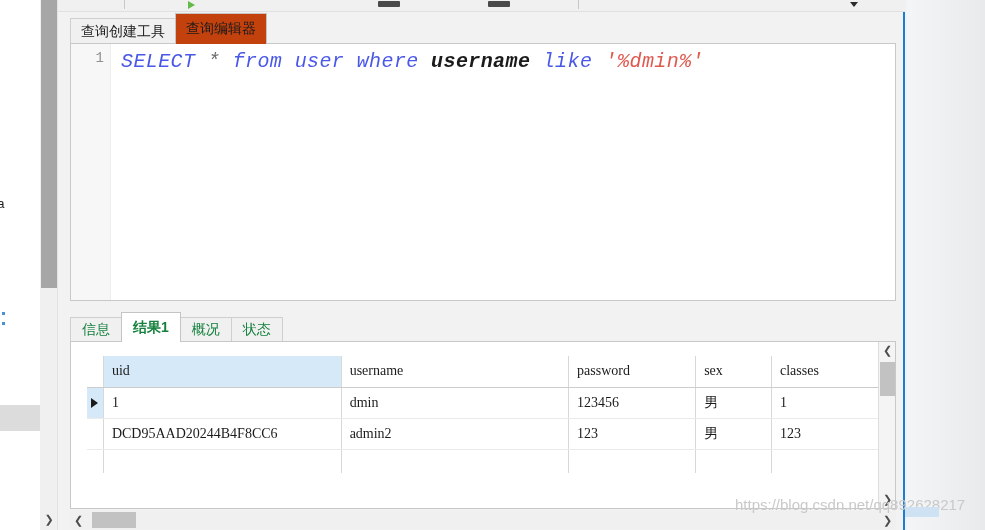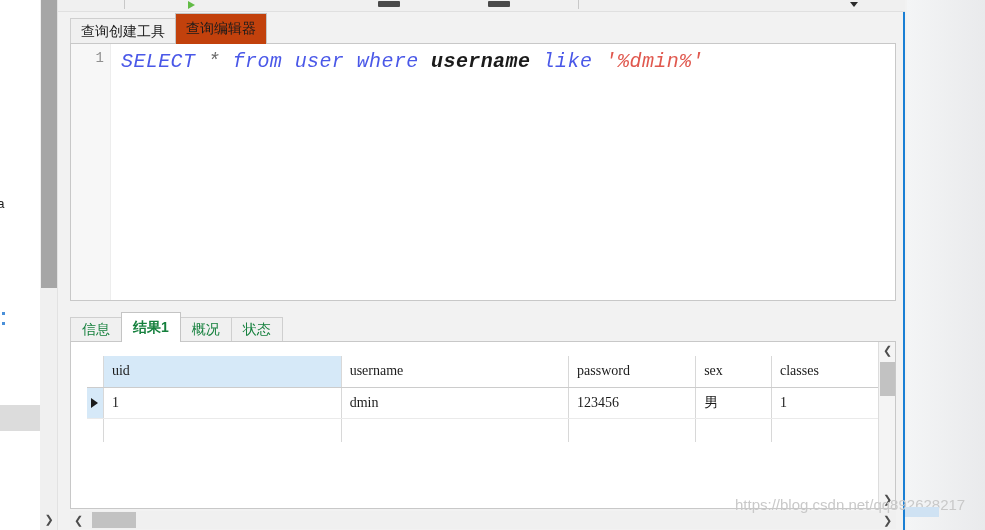--- a/index.html
+++ b/index.html
@@ -401,20 +401,28 @@
           <tr>
             <td class="col-marker marker-active">
               <div class="row-arrow"></div>
             </td>
             <td class="col-uid">1</td>
             <td class="col-username">dmin</td>
             <td class="col-password">123456</td>
             <td class="col-sex">男</td>
             <td class="col-classes">1</td>
           </tr>
+          <tr>
+            <td class="col-marker"></td>
+            <td class="col-uid">DCD95AAD20244B4F8CC6</td>
+            <td class="col-username">admin2</td>
+            <td class="col-password">123</td>
+            <td class="col-sex">男</td>
+            <td class="col-classes">123</td>
+          </tr>
           <tr class="filler-row">
             <td class="col-marker"></td>
             <td class="col-uid"></td>
             <td class="col-username"></td>
             <td class="col-password"></td>
             <td class="col-sex"></td>
             <td class="col-classes"></td>
           </tr>
         </tbody>
       </table>

